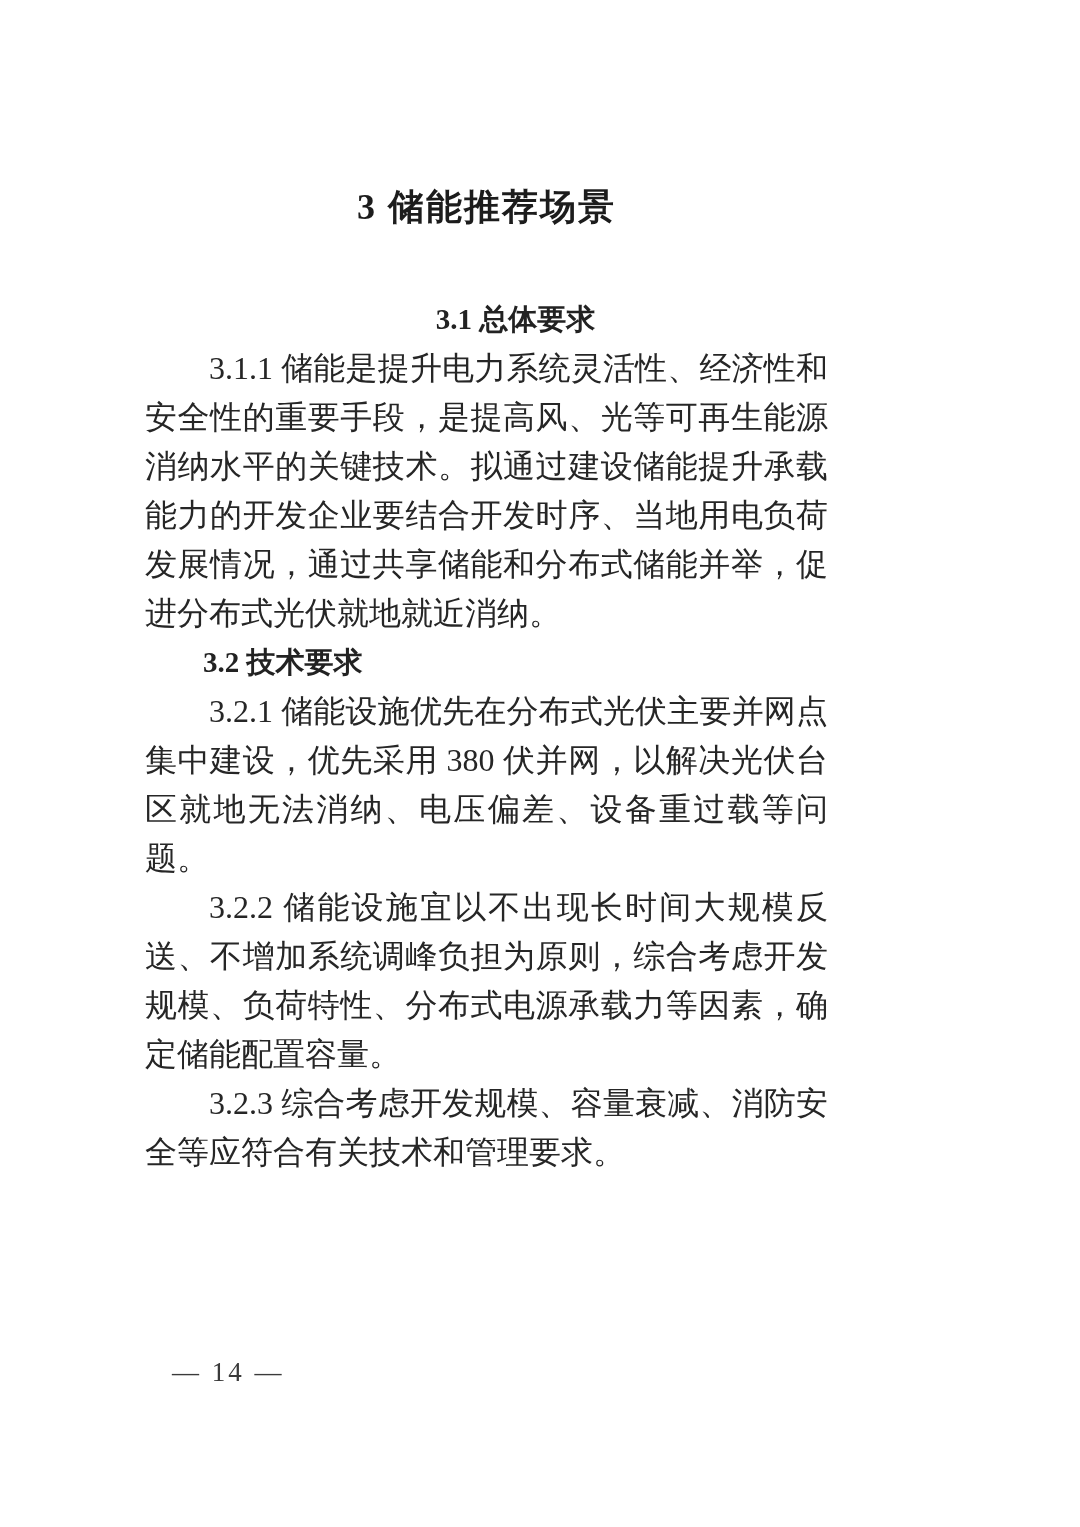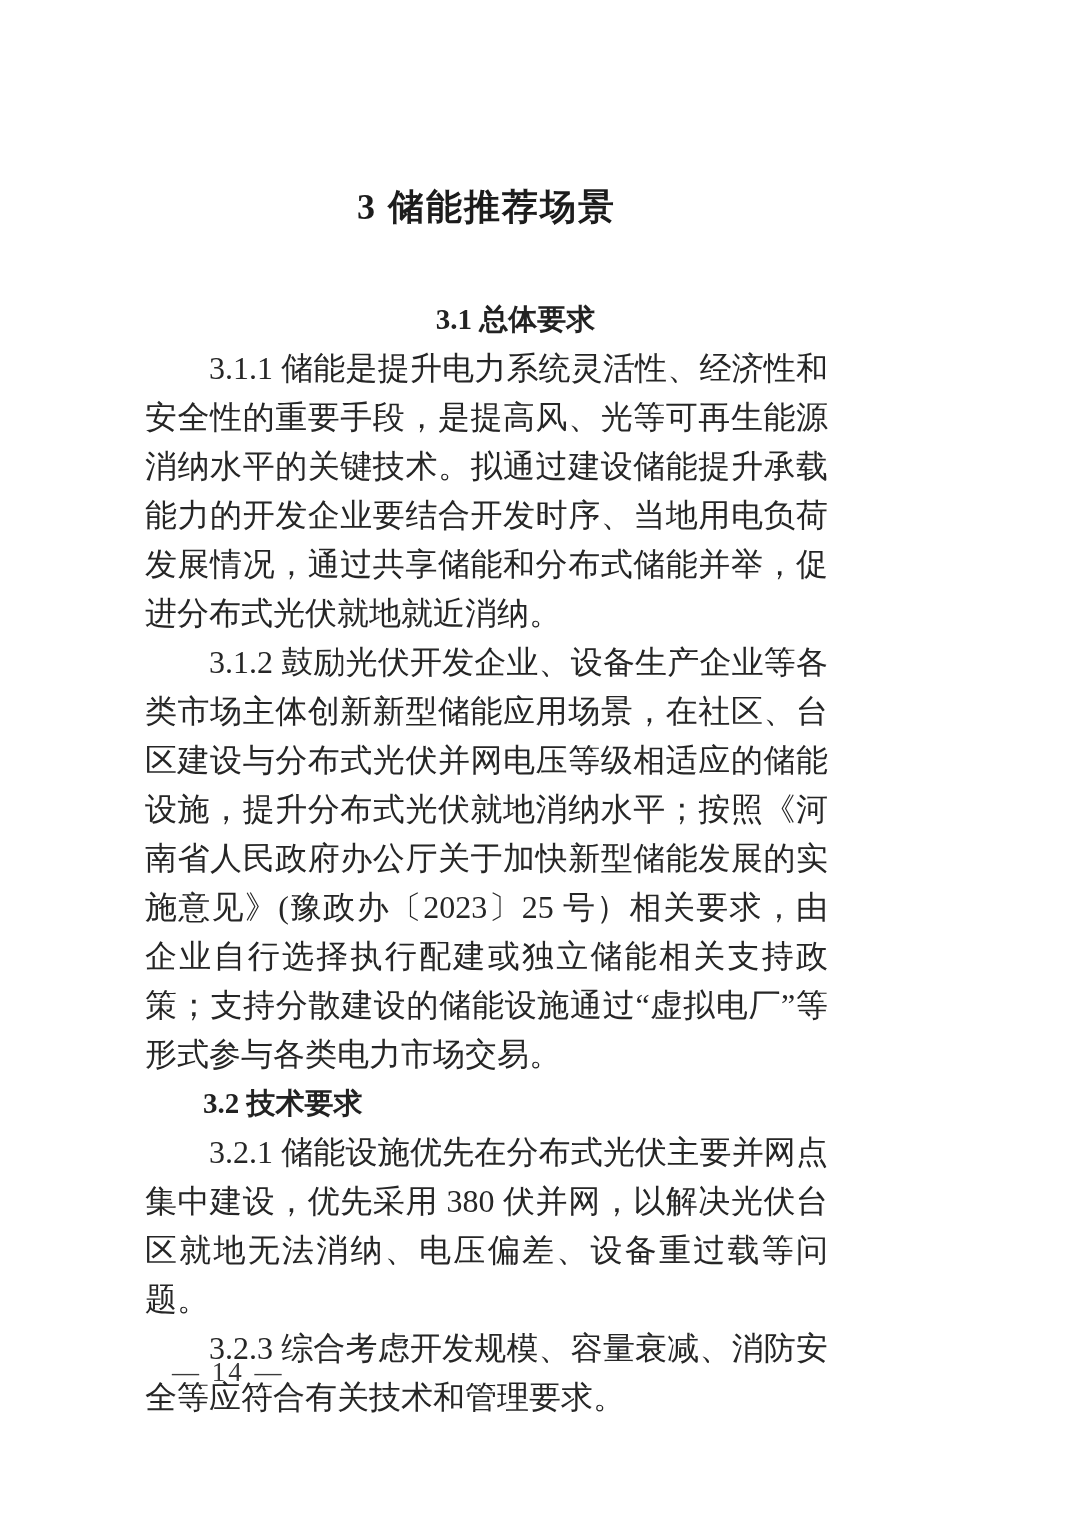--- a/index.html
+++ b/index.html
@@ -62,26 +62,26 @@
 <body>
 
 <div class="page">
   <div class="content">
 
     <h1 class="doc-title">3 储能推荐场景</h1>
 
     <section>
       <h2 class="section-heading first">3.1 总体要求</h2>
       <p class="body-para">3.1.1 储能是提升电力系统灵活性、经济性和安全性的重要手段，是提高风、光等可再生能源消纳水平的关键技术。拟通过建设储能提升承载能力的开发企业要结合开发时序、当地用电负荷发展情况，通过共享储能和分布式储能并举，促进分布式光伏就地就近消纳。</p>
-      <p class="body-para">3.1.2 鼓励光伏开发企业、设备生产企业等各类市场主体创新新型储能应用场景，在社区、台区建设与分布式光伏并网电压等级相适应的储能设施，提升分布式光伏就地消纳水平；按照《河南省人民政府办公厅关于加快新型储能发展的实施意见》(豫政办〔2023〕25 号）相关要求，由企业自行选择执行配建或独立储能相关支持政策；支持分散建设的储能设施通过“虚拟电厂”等形式参与各类电力市场交易。</p>
     </section>
 
     <section>
       <h2 class="section-heading">3.2 技术要求</h2>
       <p class="body-para">3.2.1 储能设施优先在分布式光伏主要并网点集中建设，优先采用 380 伏并网，以解决光伏台区就地无法消纳、电压偏差、设备重过载等问题。</p>
+      <p class="body-para">3.2.2 储能设施宜以不出现长时间大规模反送、不增加系统调峰负担为原则，综合考虑开发规模、负荷特性、分布式电源承载力等因素，确定储能配置容量。</p>
       <p class="body-para">3.2.3 综合考虑开发规模、容量衰减、消防安全等应符合有关技术和管理要求。</p>
     </section>
 
   </div>
 
   <div class="page-footer">
     <span>— 14 —</span>
   </div>
 </div>
 

